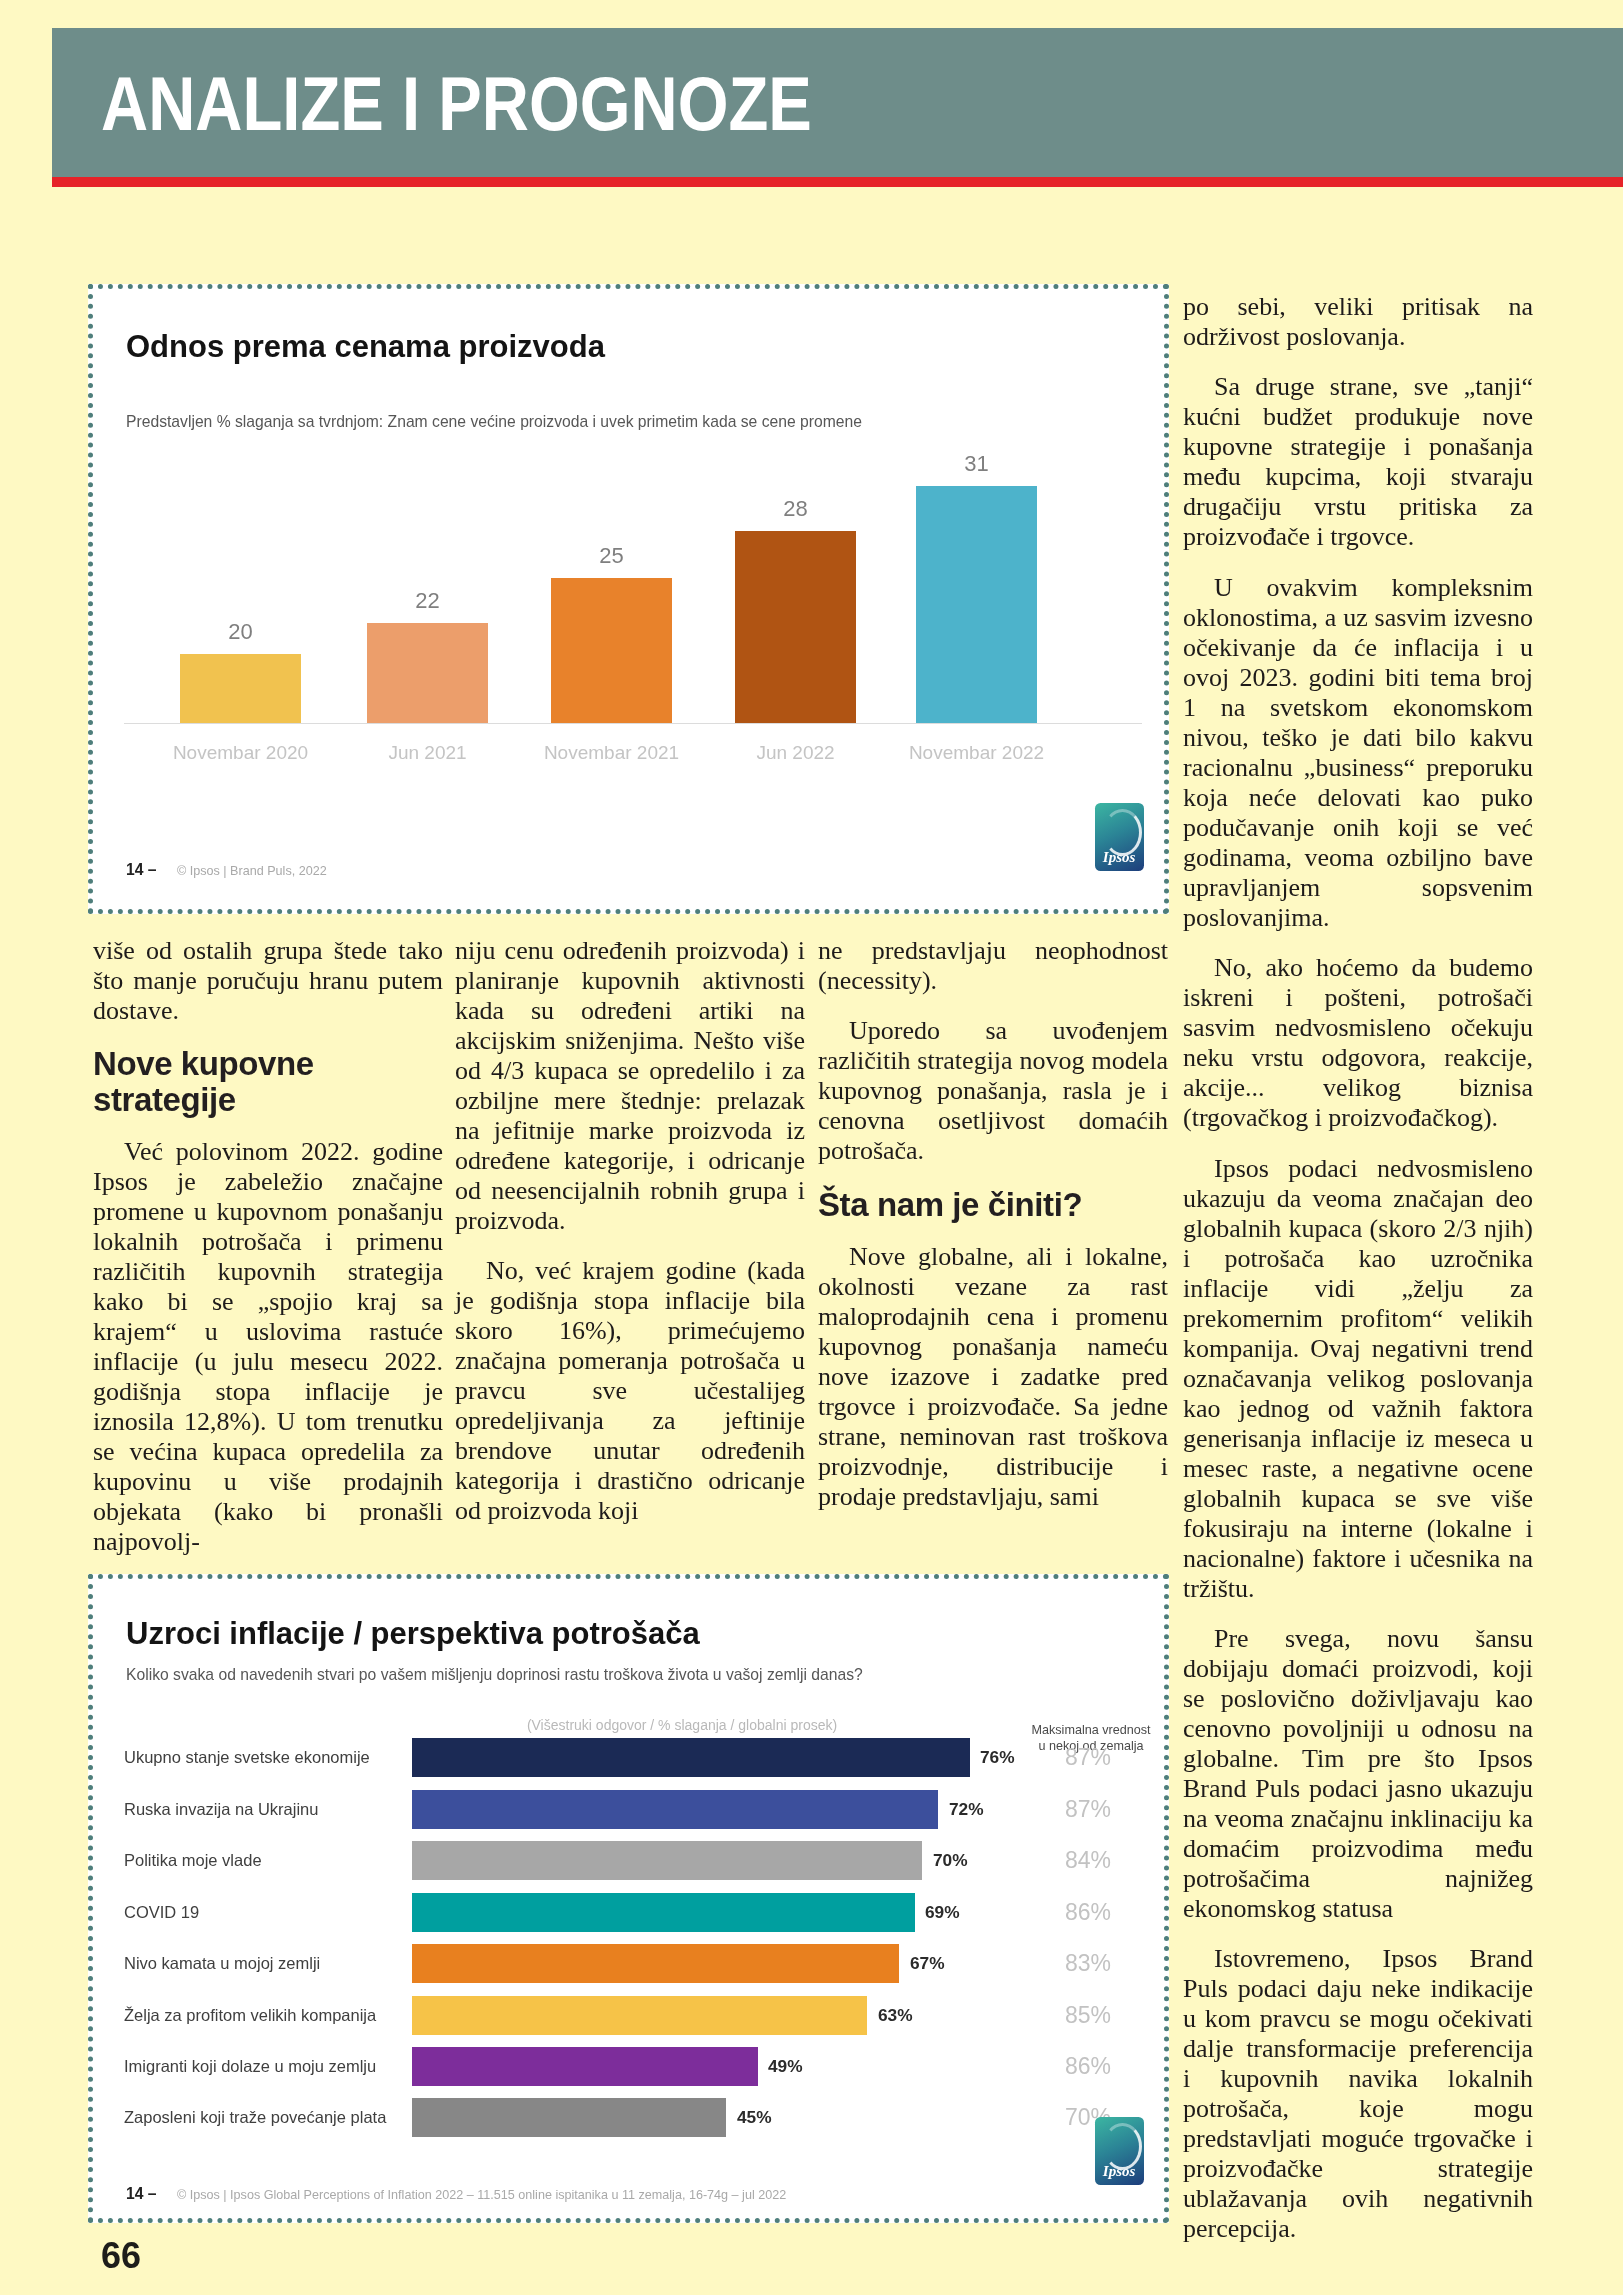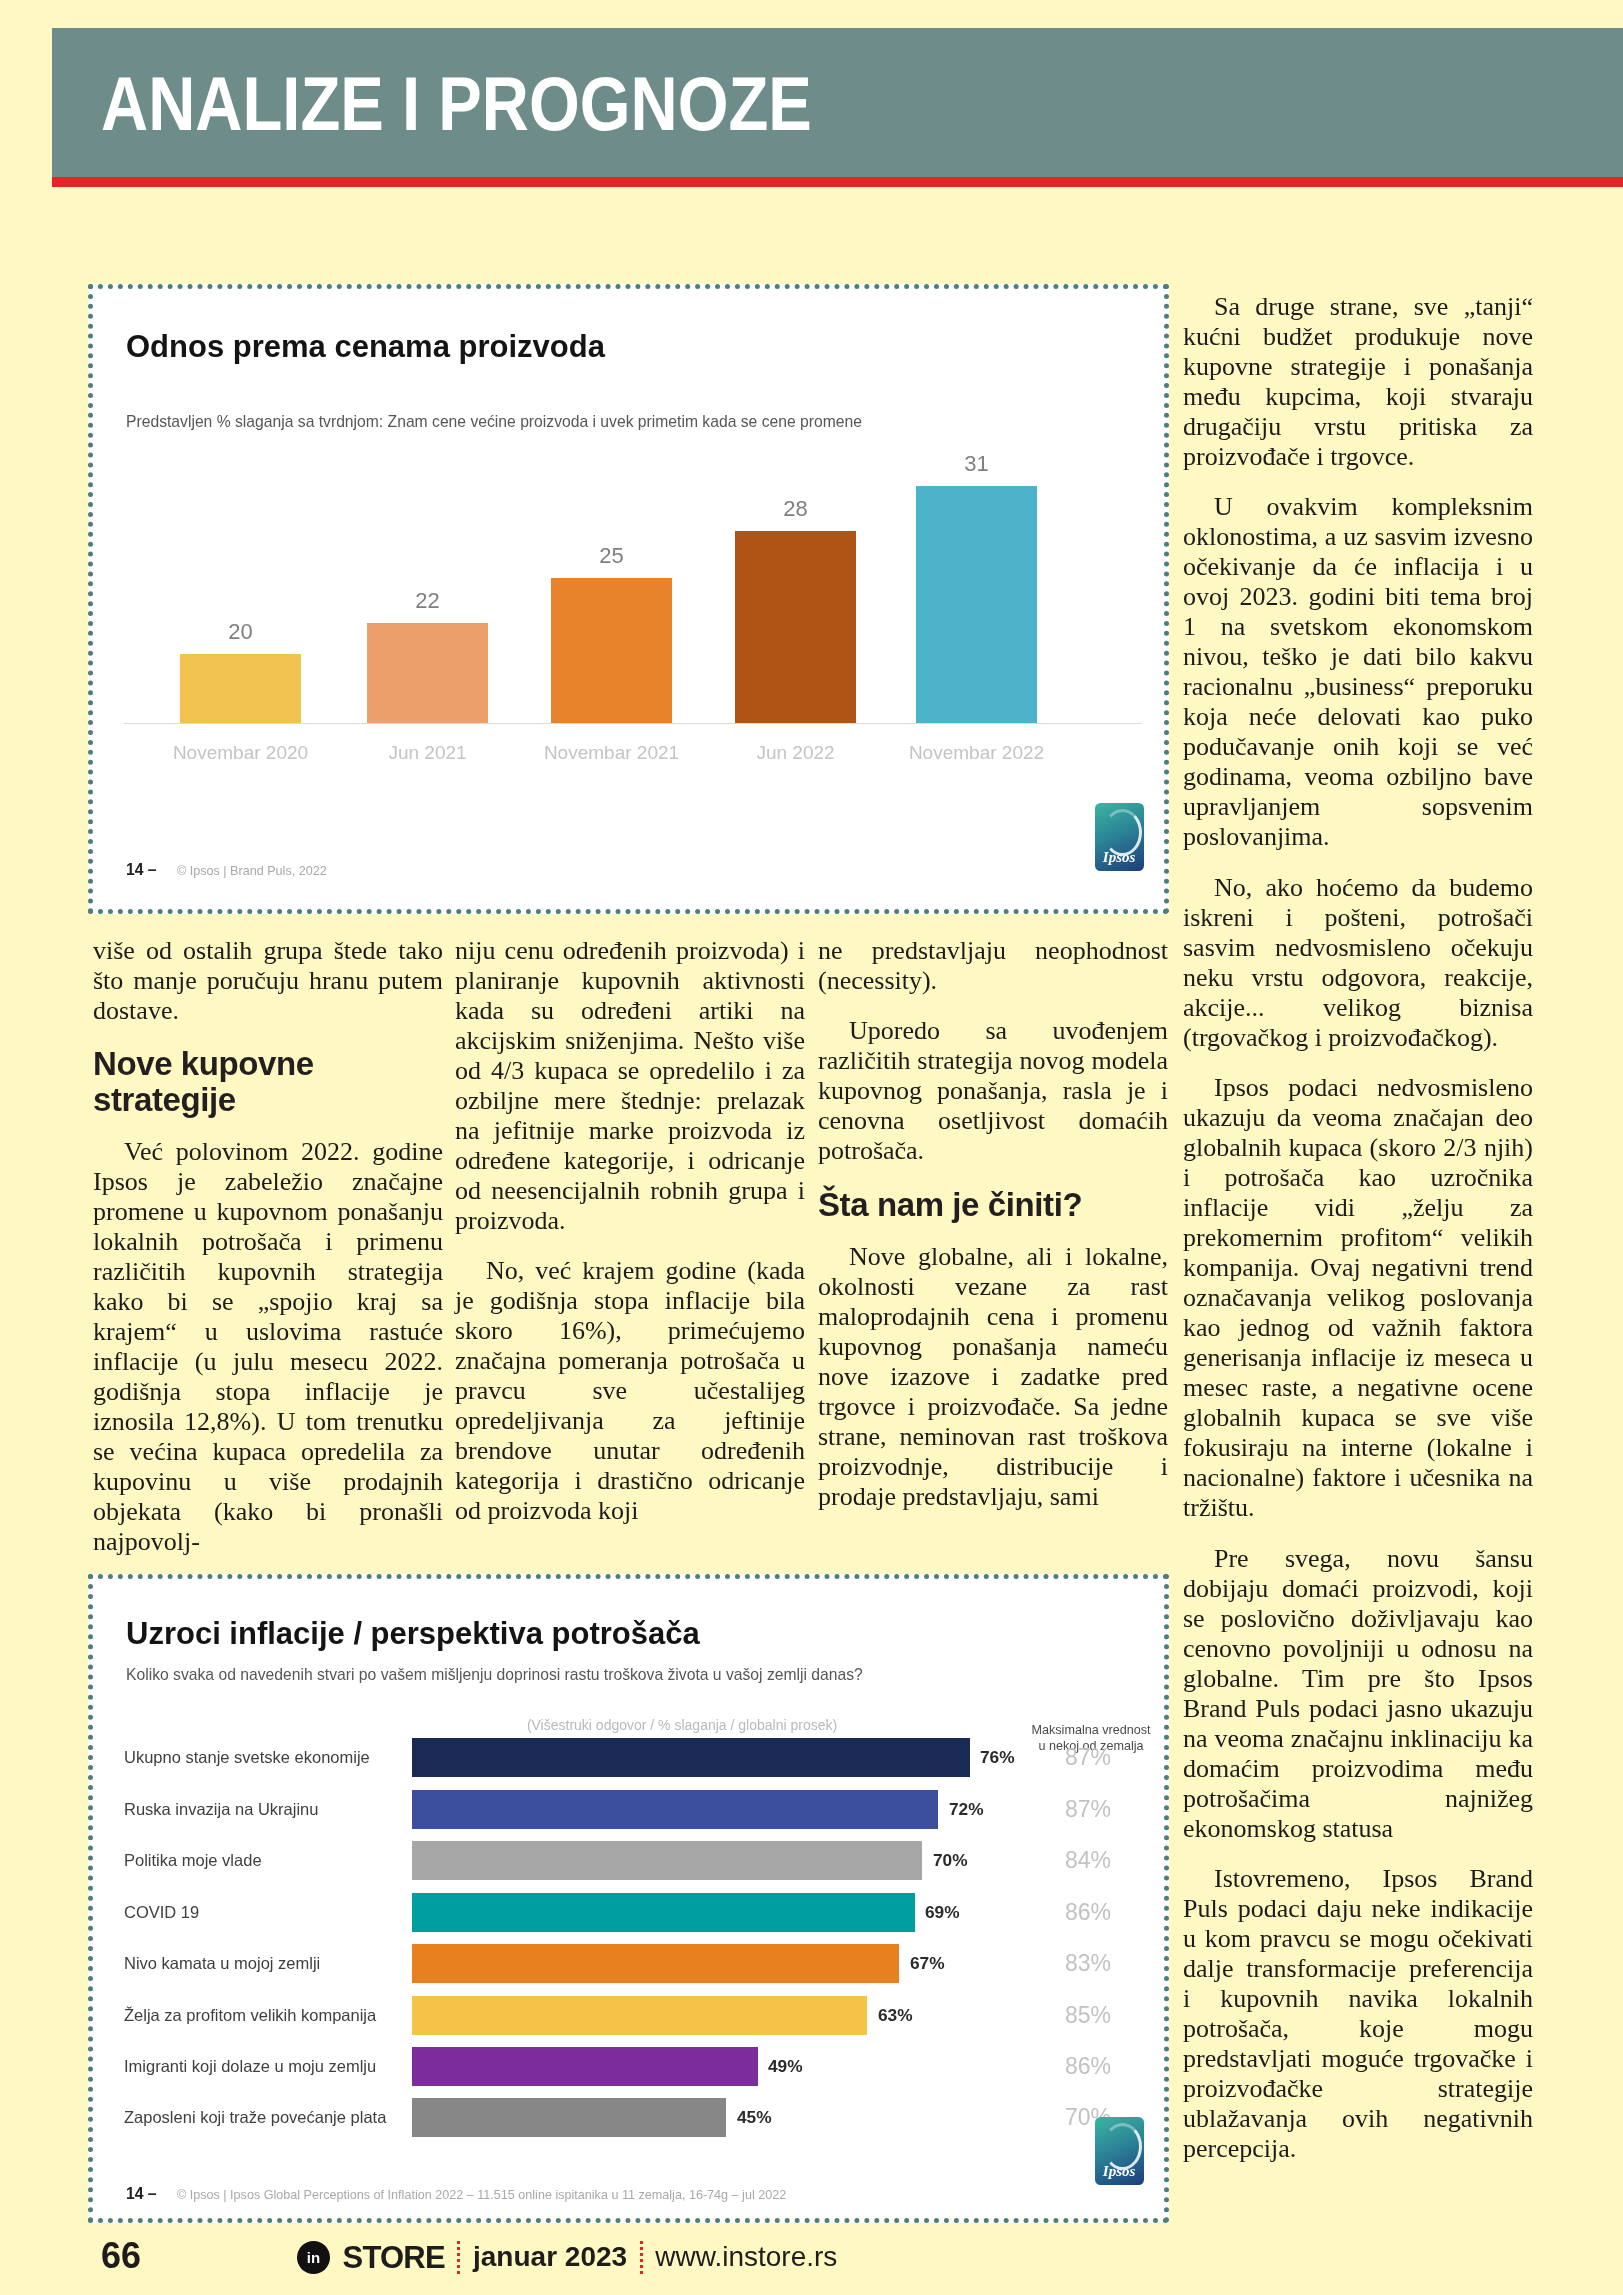--- a/index.html
+++ b/index.html
@@ -123,20 +123,21 @@
       <p>niju cenu određenih proizvoda) i planiranje kupovnih aktivnosti kada su određeni artiki na akcijskim sniženjima. Nešto više od 4/3 kupaca se opredelilo i za ozbiljne mere štednje: prelazak na jefitnije marke proizvoda iz određene kategorije, i odricanje od neesencijalnih robnih grupa i proizvoda.</p>
       <p class="ind">No, već krajem godine (kada je godišnja stopa inflacije bila skoro 16%), primećujemo značajna pomeranja potrošača u pravcu sve učestalijeg opredeljivanja za jeftinije brendove unutar određenih kategorija i drastično odricanje od proizvoda koji</p>
     </div>
   <div class="col" id="col-2">
       <p>ne predstavljaju neophodnost (necessity).</p>
       <p class="ind">Uporedo sa uvođenjem različitih strategija novog modela kupovnog ponašanja, rasla je i cenovna osetljivost domaćih potrošača.</p>
       <h3>Šta nam je činiti?</h3>
       <p class="ind">Nove globalne, ali i lokalne, okolnosti vezane za rast maloprodajnih cena i promenu kupovnog ponašanja nameću nove izazove i zadatke pred trgovce i proizvođače. Sa jedne strane, neminovan rast troškova proizvodnje, distribucije i prodaje predstavljaju, sami</p>
     </div>
   <div class="col" id="col-3">
+      <p>po sebi, veliki pritisak na održivost poslovanja.</p>
       <p class="ind">Sa druge strane, sve „tanji“ kućni budžet produkuje nove kupovne strategije i ponašanja među kupcima, koji stvaraju drugačiju vrstu pritiska za proizvođače i trgovce.</p>
       <p class="ind">U ovakvim kompleksnim oklonostima, a uz sasvim izvesno očekivanje da će inflacija i u ovoj 2023. godini biti tema broj 1 na svetskom ekonomskom nivou, teško je dati bilo kakvu racionalnu „business“ preporuku koja neće delovati kao puko podučavanje onih koji se već godinama, veoma ozbiljno bave upravljanjem sopsvenim poslovanjima.</p>
       <p class="ind">No, ako hoćemo da budemo iskreni i pošteni, potrošači sasvim nedvosmisleno očekuju neku vrstu odgovora, reakcije, akcije... velikog biznisa (trgovačkog i proizvođačkog).</p>
       <p class="ind">Ipsos podaci nedvosmisleno ukazuju da veoma značajan deo globalnih kupaca (skoro 2/3 njih) i potrošača kao uzročnika inflacije vidi „želju za prekomernim profitom“ velikih kompanija. Ovaj negativni trend označavanja velikog poslovanja kao jednog od važnih faktora generisanja inflacije iz meseca u mesec raste, a negativne ocene globalnih kupaca se sve više fokusiraju na interne (lokalne i nacionalne) faktore i učesnika na tržištu.</p>
       <p class="ind">Pre svega, novu šansu dobijaju domaći proizvodi, koji se poslovično doživljavaju kao cenovno povoljniji u odnosu na globalne. Tim pre što Ipsos Brand Puls podaci jasno ukazuju na veoma značajnu inklinaciju ka domaćim proizvodima među potrošačima najnižeg ekonomskog statusa</p>
       <p class="ind">Istovremeno, Ipsos Brand Puls podaci daju neke indikacije u kom pravcu se mogu očekivati dalje transformacije preferencija i kupovnih navika lokalnih potrošača, koje mogu predstavljati moguće trgovačke i proizvođačke strategije ublažavanja ovih negativnih percepcija.</p>
     </div>
 
   <section id="chart2" class="chartbox">
     <h2 class="c-title">Uzroci inflacije / perspektiva potrošača</h2>
@@ -180,24 +181,16 @@
     <div class="source">
       <span class="src-num">14 –</span><span class="src-txt">© Ipsos | Ipsos Global Perceptions of Inflation 2022 – 11.515 online ispitanika u 11 zemalja, 16-74g – jul 2022</span>
     </div>
     <div class="ipsos">
         <span>Ipsos</span>
       </div>
   </section>
 
   <footer class="pagefoot">
     <div class="pageno">66</div>
-    <div class="brandrow">
-      <span class="in-circle">in</span>
-      <span class="store">STORE</span>
-      <span class="dotsep"></span>
-      <span class="issue">januar 2023</span>
-      <span class="dotsep"></span>
-      <span class="site">www.instore.rs</span>
-    </div>
   </footer>
 
 </div>
 
 
 </body></html>

